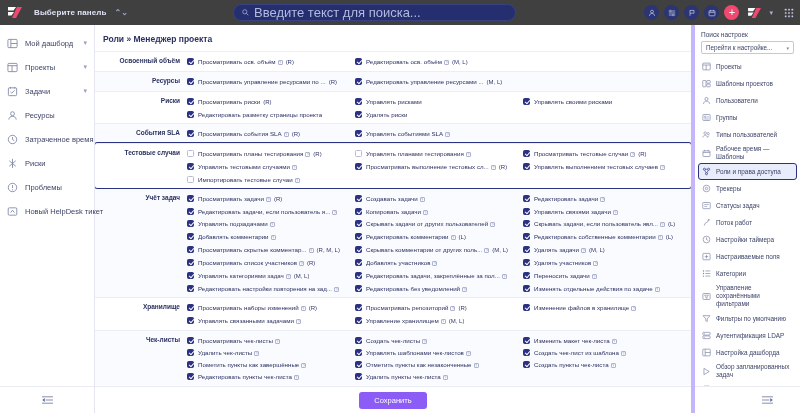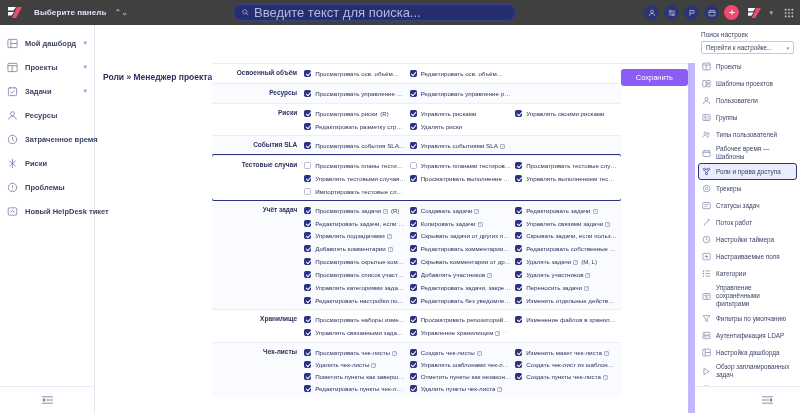--- a/index.html
+++ b/index.html
@@ -76,33 +76,32 @@
   .navitem {
     display: flex; align-items: center;
     height: 24px; padding: 0 7px;
     color: #3d4468; font-size: 7.5px;
     cursor: pointer; position: relative;
   }
   .navitem .nico {
     width: 11px; height: 11px; margin-right: 7px;
     display: flex; align-items: center; justify-content: center; flex: 0 0 11px;
   }
-  .navitem .nlbl { flex: 1; white-space: nowrap; font-weight: bold; }
+  .navitem .nlbl { flex: 1; white-space: nowrap; }
   .navitem .ncv { color: #9aa0bd; font-size: 7px; }
   .leftnav-foot {
     height: 27px; border-top: 1px solid #e9ebf4;
     display: flex; align-items: center; justify-content: center;
   }
 
   
   .main {
     flex: 1; min-width: 0; background: #fff;
-    display: flex; 
-    border-right: 7px solid #c4b5fd;
-    margin-top: 38px;
+    display: flex; flex-direction: column;
+    border-right: 4px solid #c4b5fd;
   }
   .crumb {
     padding: 9px 0 7px 8px;
     font-size: 8.5px; font-weight: bold; color: #2b3160;
   }
   .table { flex: 1; overflow: hidden; }
   .prow {
     display: flex;
     border-top: 1px solid #eceef6;
     background: #fff;

